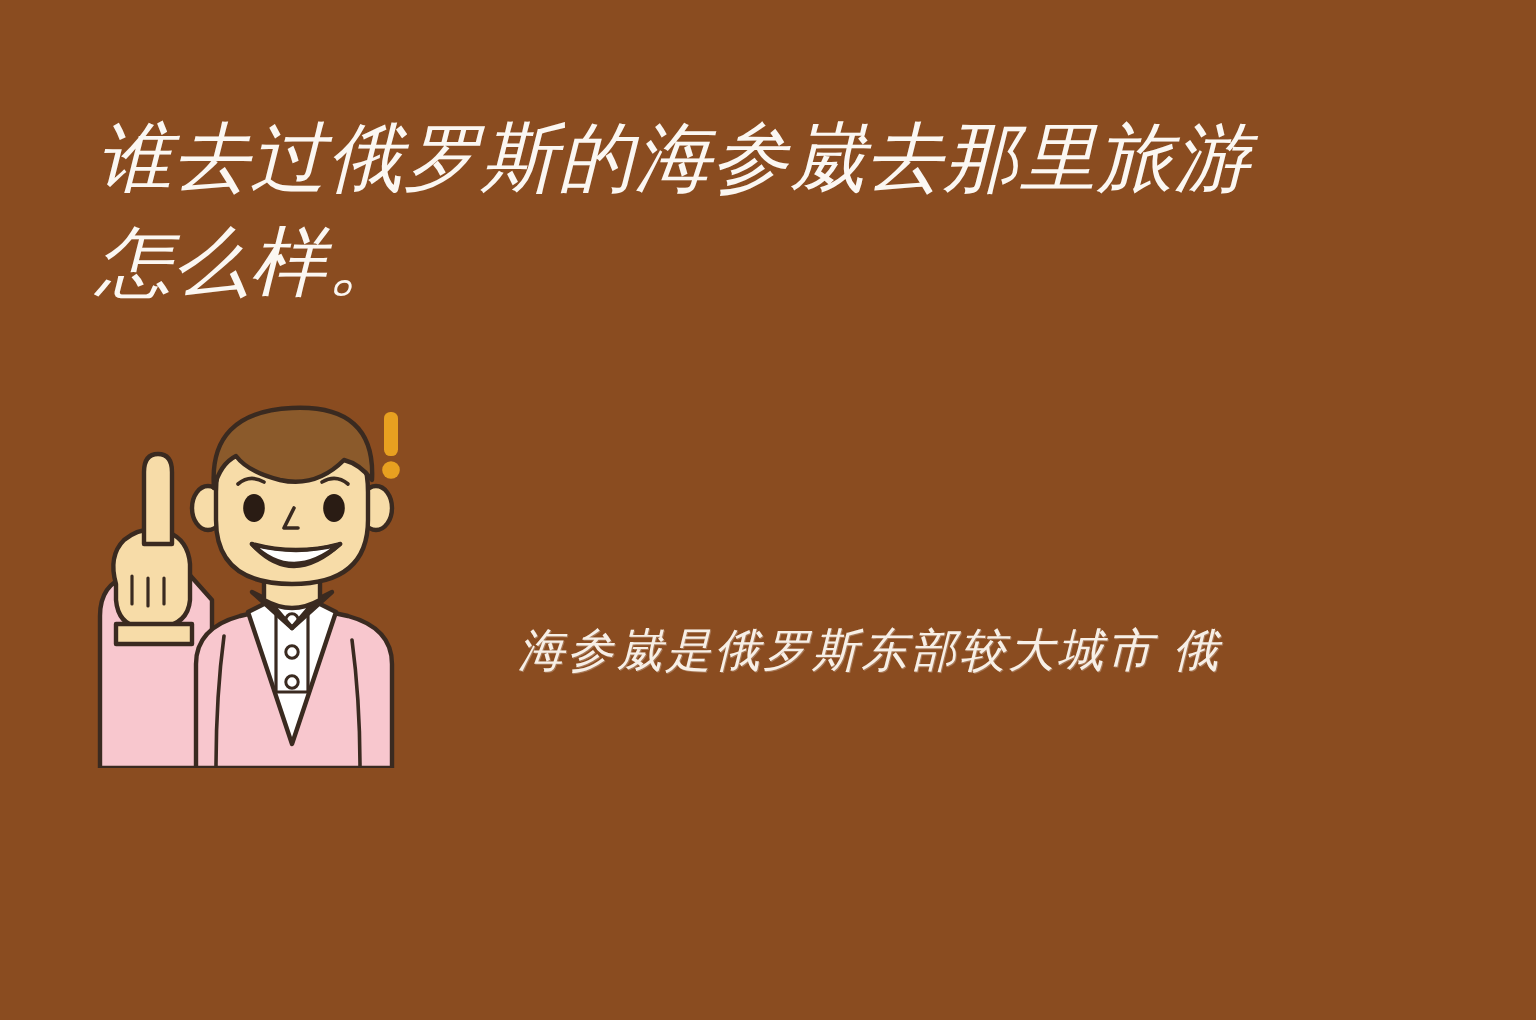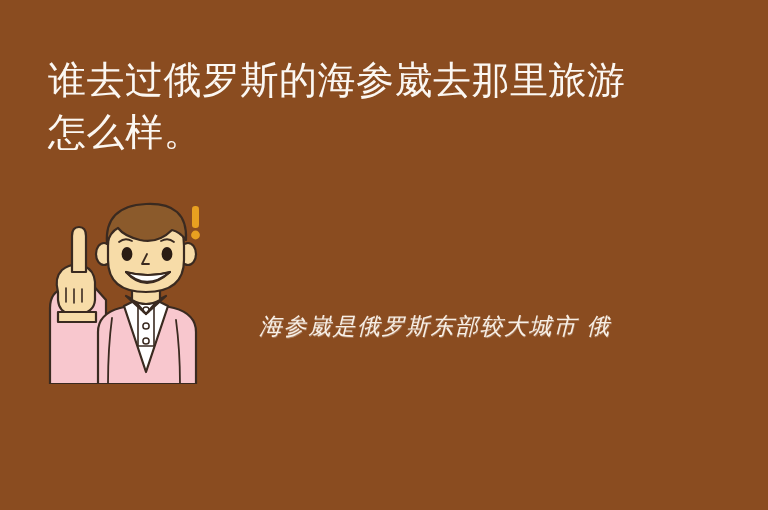--- a/index.html
+++ b/index.html
@@ -66,21 +66,21 @@
   }
   #body-text .ln {
     display: block;
   }
 </style>
 </head>
 <body>
 
 <div id="card" style="background: rgb(138, 76, 32);">
 
-  <div id="title" style="color: rgb(251, 247, 242);">谁去过俄罗斯的海参崴去那里旅游怎么样。</div>
+  <div id="title" style="color: rgb(251, 247, 242); font-style: italic;">谁去过俄罗斯的海参崴去那里旅游怎么样。</div>
 
   <div id="illustration">
     <svg viewBox="0 0 184 188" xmlns="http://www.w3.org/2000/svg">
       <g stroke="#3A2A20" stroke-width="2.2" stroke-linecap="round" stroke-linejoin="round">
 
         <path d="M22 188 L22 112 Q22 96 36 92 L62 86 L78 104 L78 188 Z" fill="#F8C7CE"></path>
 
         <path d="M30 96 Q26 82 34 74 Q44 66 56 70 Q66 74 67 86 L67 104
                  Q66 116 52 118 L42 118 Q31 116 30 104 Z" fill="#F7DCA8"></path>
 

